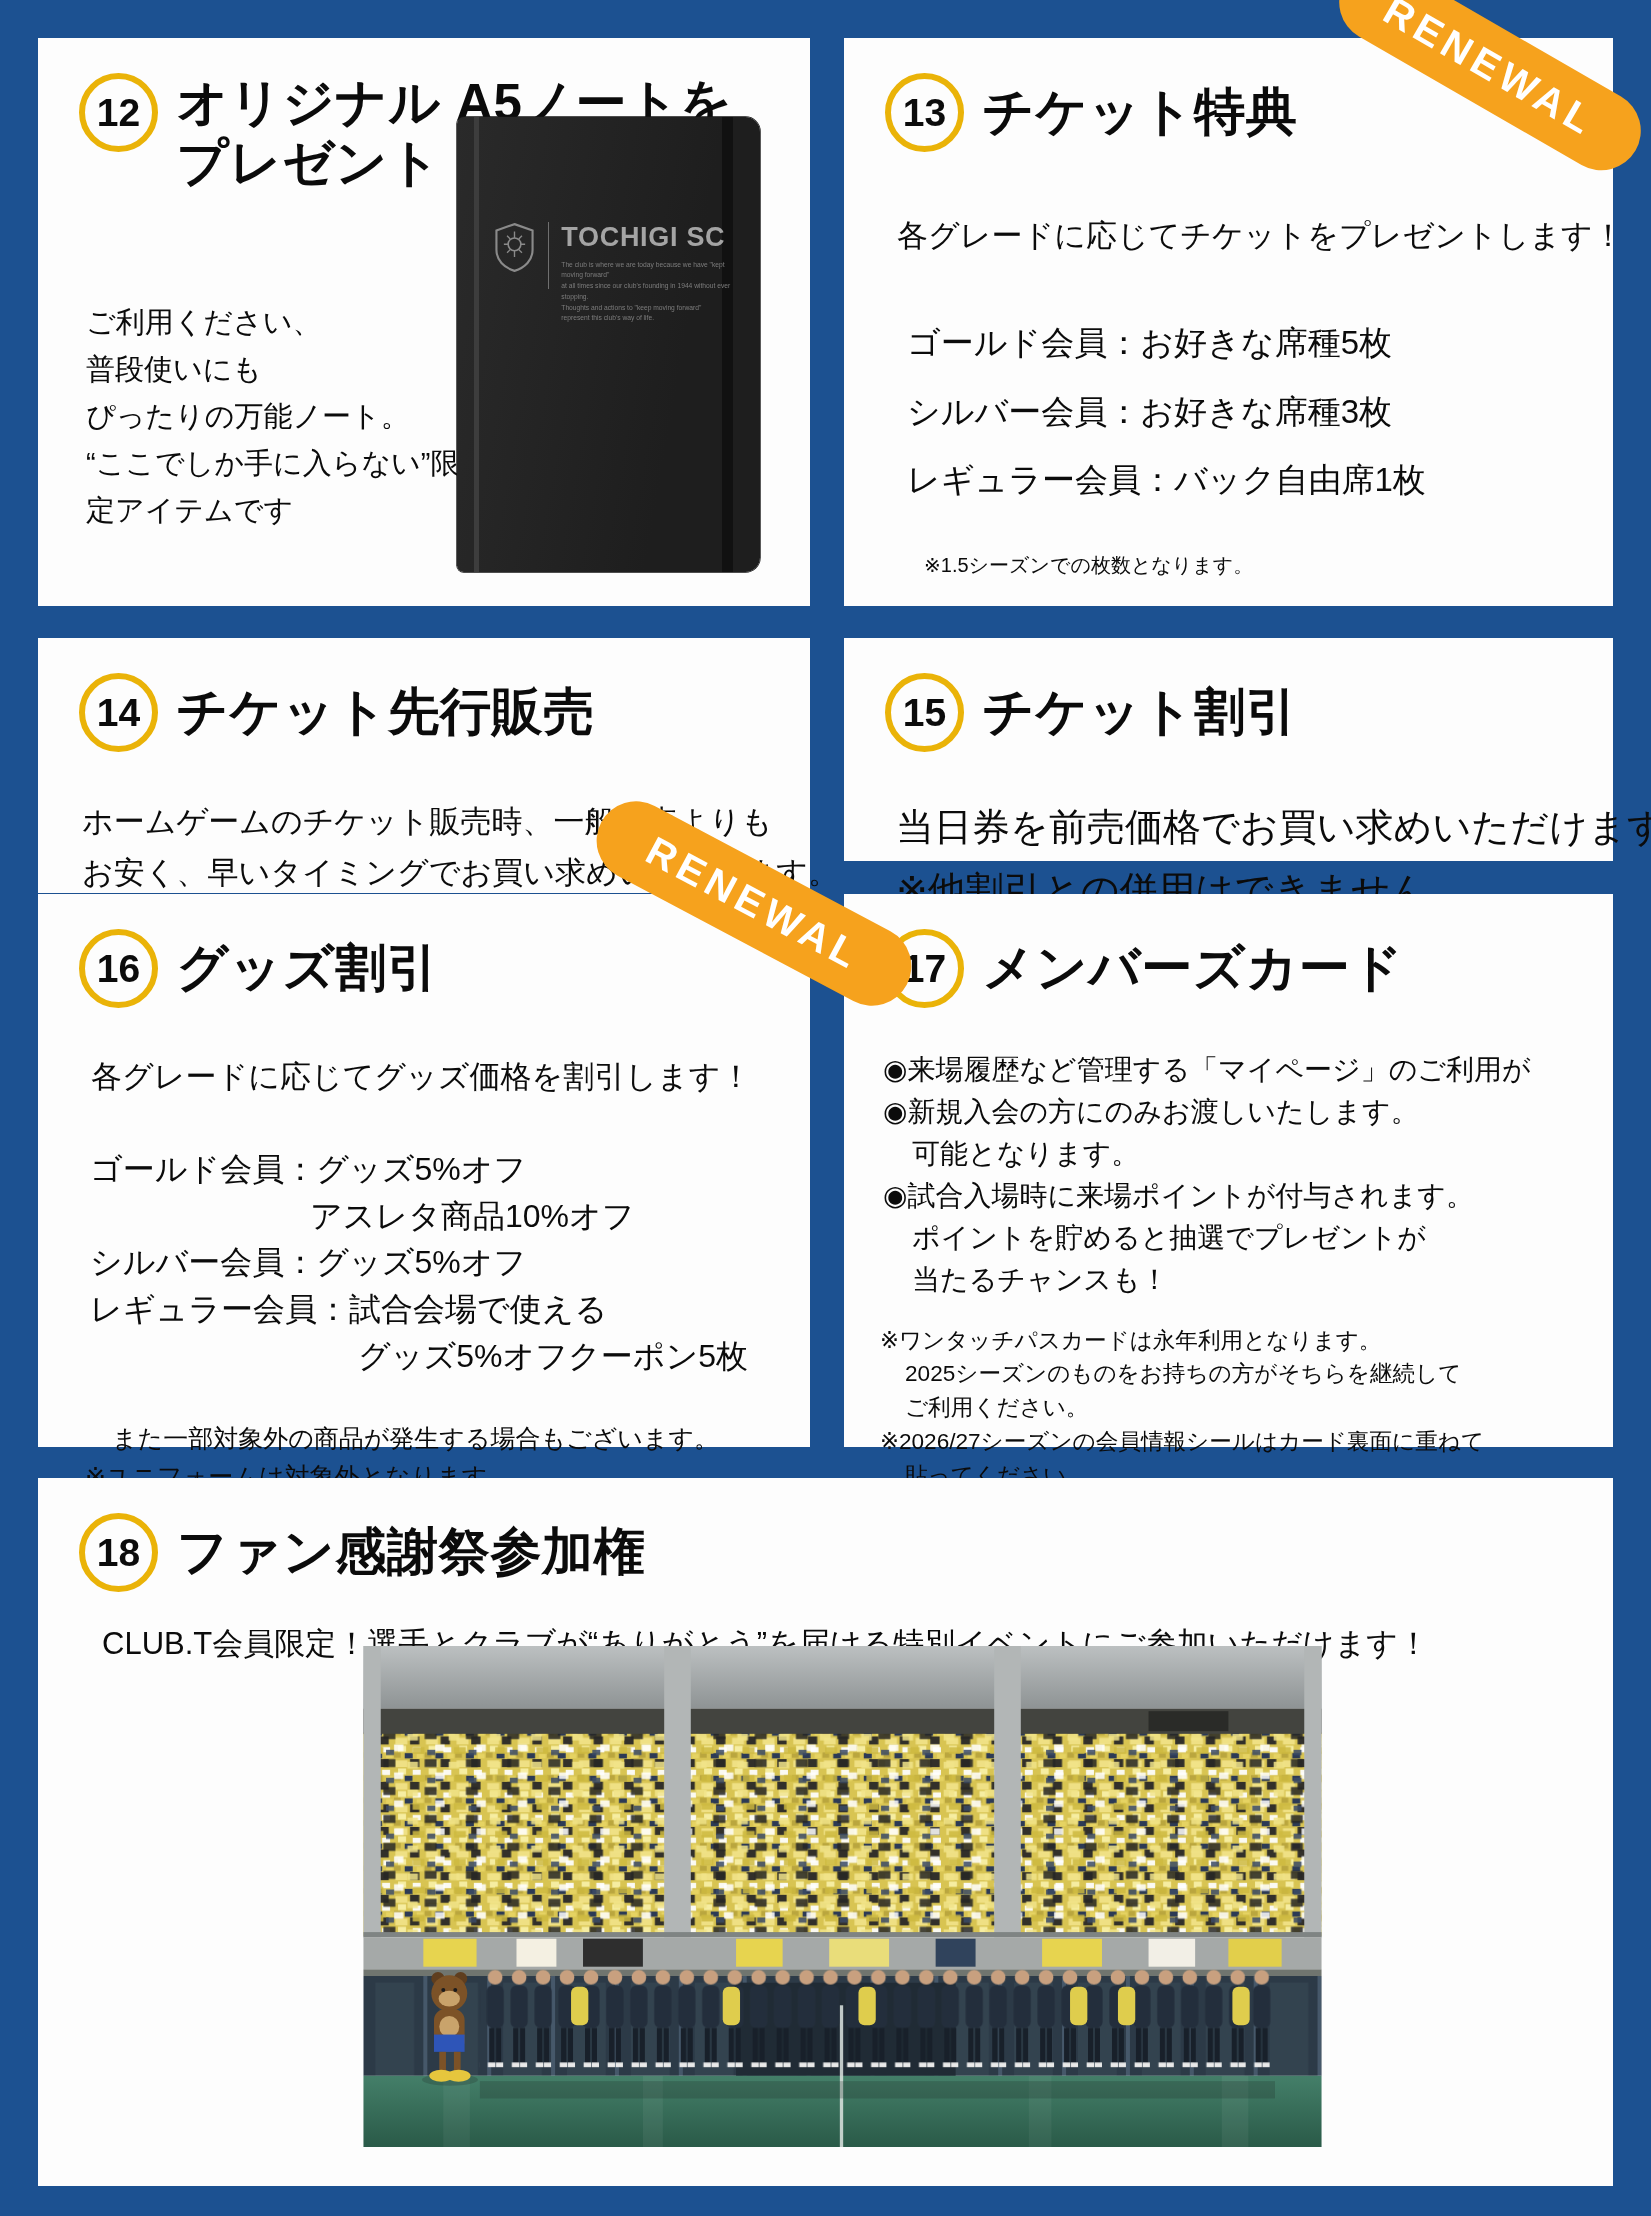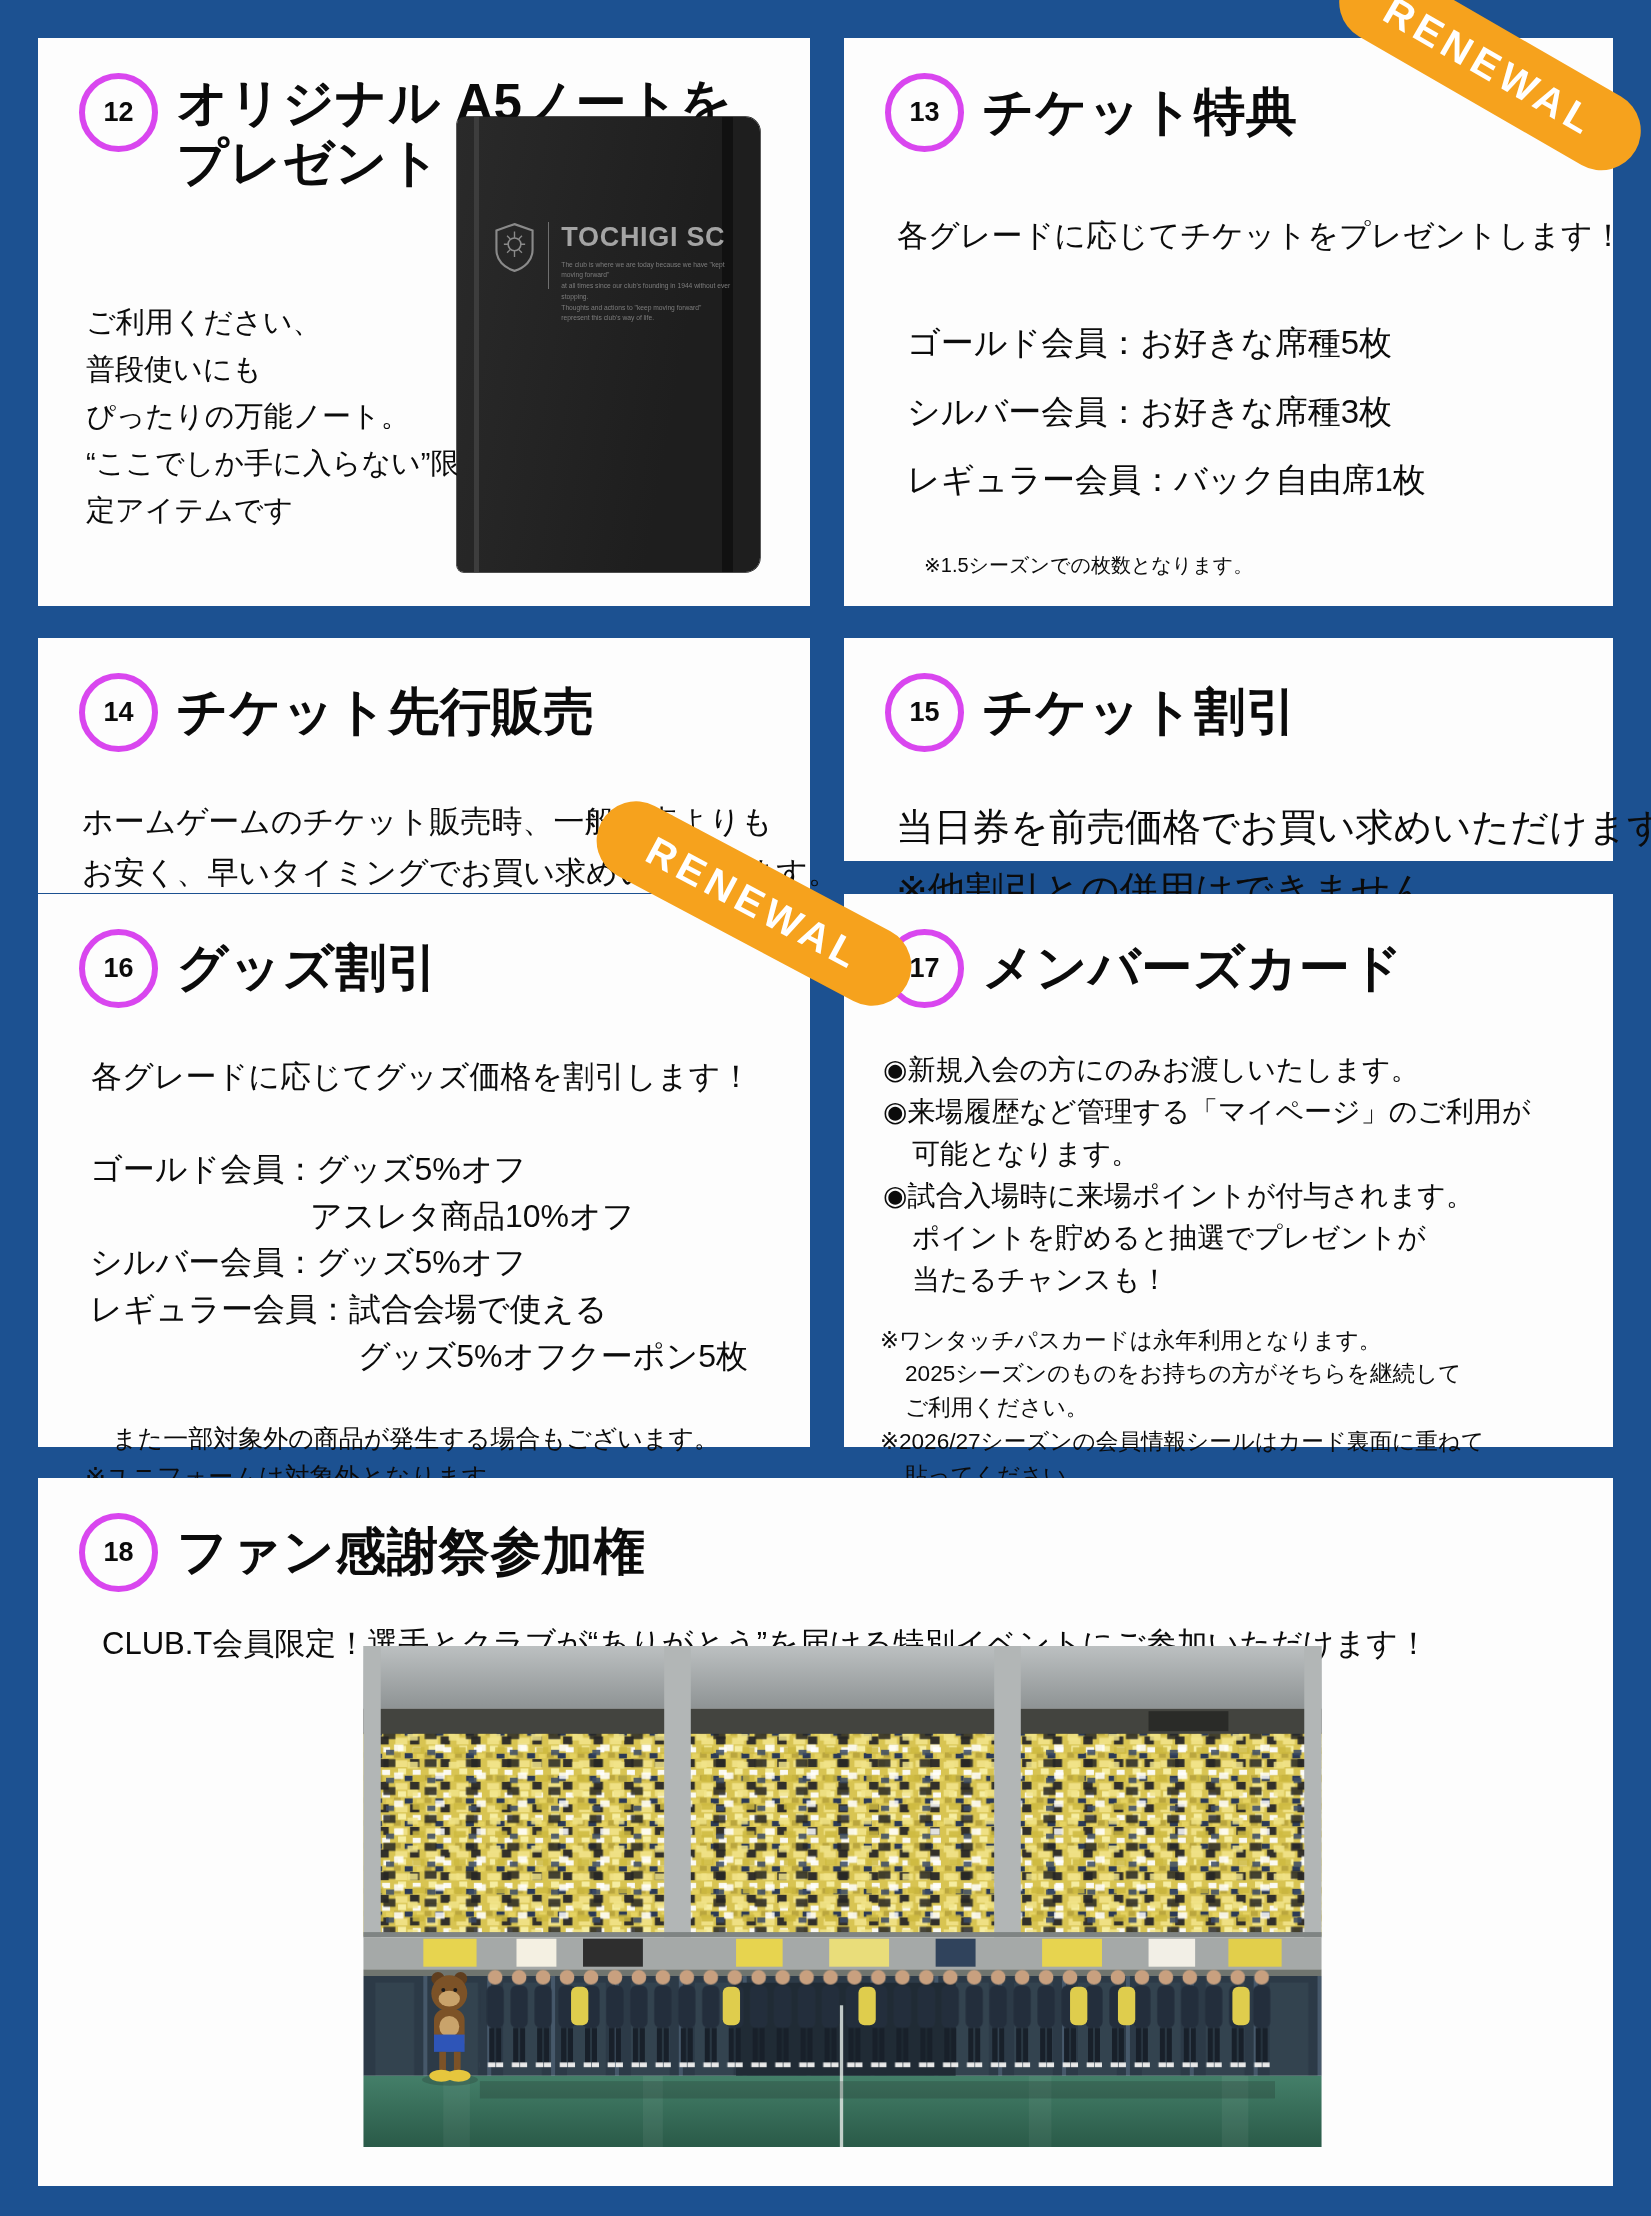--- a/index.html
+++ b/index.html
@@ -9,22 +9,22 @@
   .c12{left:38px;top:38px;width:772px;height:568px;}
   .c13{left:844px;top:38px;width:769px;height:568px;}
   .c14{left:38px;top:638px;width:772px;height:255px;}
   .c15{left:844px;top:638px;width:769px;height:223px;}
   .c16{left:38px;top:894px;width:772px;height:553px;}
   .c17{left:844px;top:894px;width:769px;height:553px;}
   .c18{left:38px;top:1478px;width:1575px;height:708px;}
 
   .card-head{display:flex;align-items:center;gap:18.6px;padding:35px 0 0 41px;}
   .card-head.top{align-items:flex-start;}
-  .num{flex:0 0 auto;width:67px;height:67px;border:6px solid #d946ef;border-radius:50%;
-       display:flex;align-items:center;justify-content:center;font-size:27px;font-weight:800;}
+  .num{flex:0 0 auto;width:67px;height:67px;border:6px solid #eab308;border-radius:50%;
+       display:flex;align-items:center;justify-content:center;font-size:39px;font-weight:800;}
   .title{font-size:51px;font-weight:800;line-height:1.18;letter-spacing:0.7px;}
 
   .c12-body{position:absolute;left:48px;top:261px;width:386px;font-size:29px;line-height:1.62;}
   .c12-body div{white-space:nowrap;}
 
   .line{white-space:nowrap;}
 
   .c13-intro{margin:63px 0 0 53px;font-size:31px;white-space:nowrap;}
   .c13-lines{margin:52px 0 0 63px;font-size:33px;line-height:2.08;}
   .c13-note{margin:37px 0 0 80px;font-size:20px;white-space:nowrap;}
@@ -169,22 +169,22 @@
   <div class="renewal renewal-16">
     <span>RENEWAL</span>
   </div>
 
   <div class="card c17">
     <div class="card-head">
       <span class="num">17</span>
       <span class="title">メンバーズカード</span>
     </div>
     <div class="c17-lines">
+      <div class="line">◉来場履歴など管理する「マイページ」のご利用が</div>
       <div class="line">◉新規入会の方にのみお渡しいたします。</div>
-      <div class="line">◉来場履歴など管理する「マイページ」のご利用が</div>
       <div class="line cont">可能となります。</div>
       <div class="line">◉試合入場時に来場ポイントが付与されます。</div>
       <div class="line cont">ポイントを貯めると抽選でプレゼントが</div>
       <div class="line cont">当たるチャンスも！</div>
     </div>
     <div class="c17-notes">
       <div class="line">※ワンタッチパスカードは永年利用となります。</div>
       <div class="line cont">2025シーズンのものをお持ちの方がそちらを継続して</div>
       <div class="line cont">ご利用ください。</div>
       <div class="line">※2026/27シーズンの会員情報シールはカード裏面に重ねて</div>

